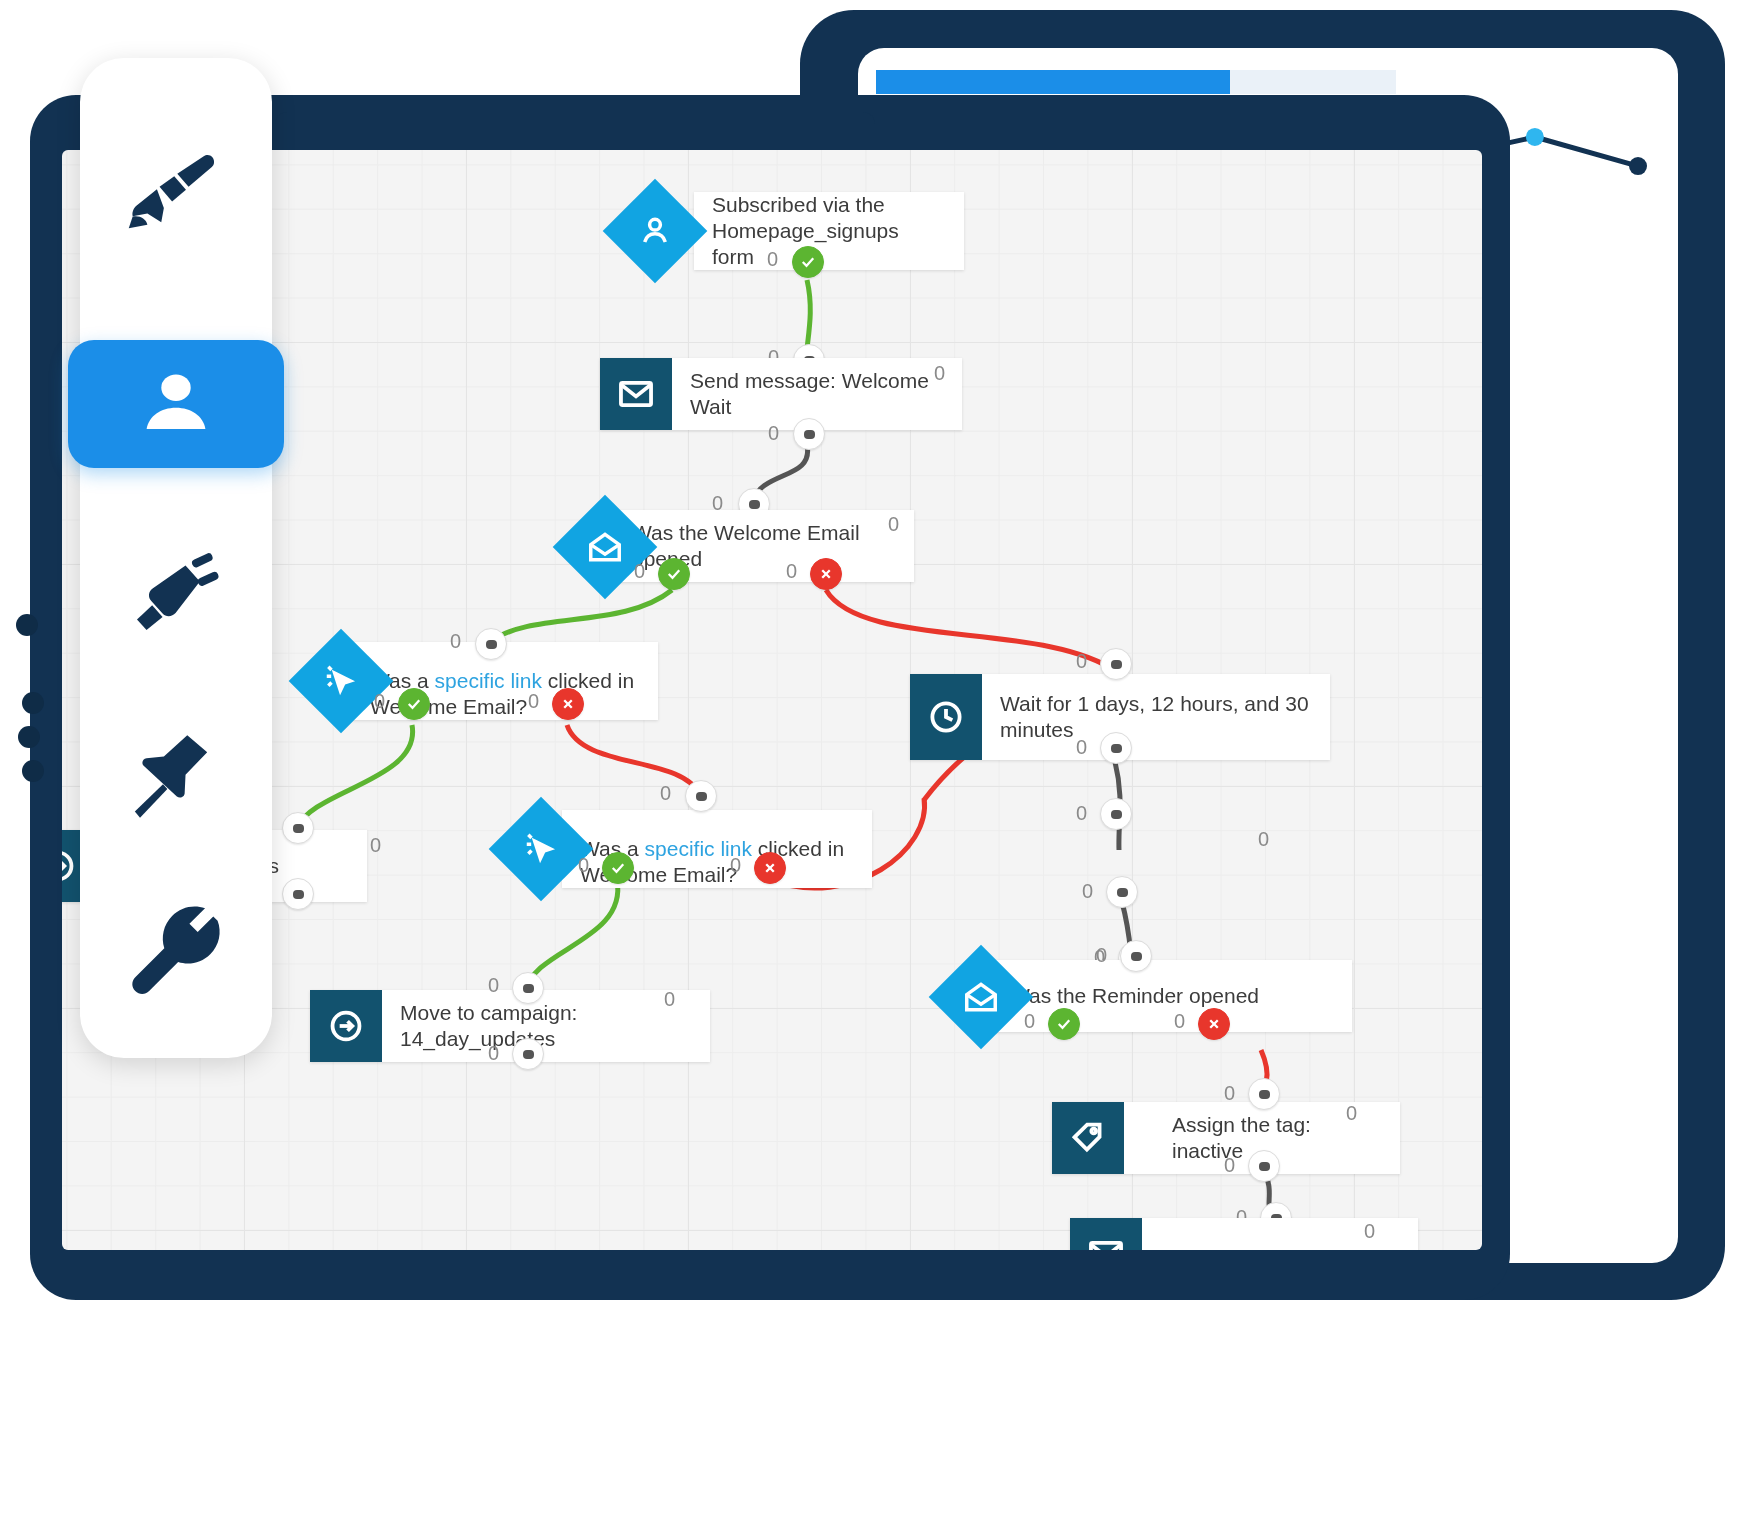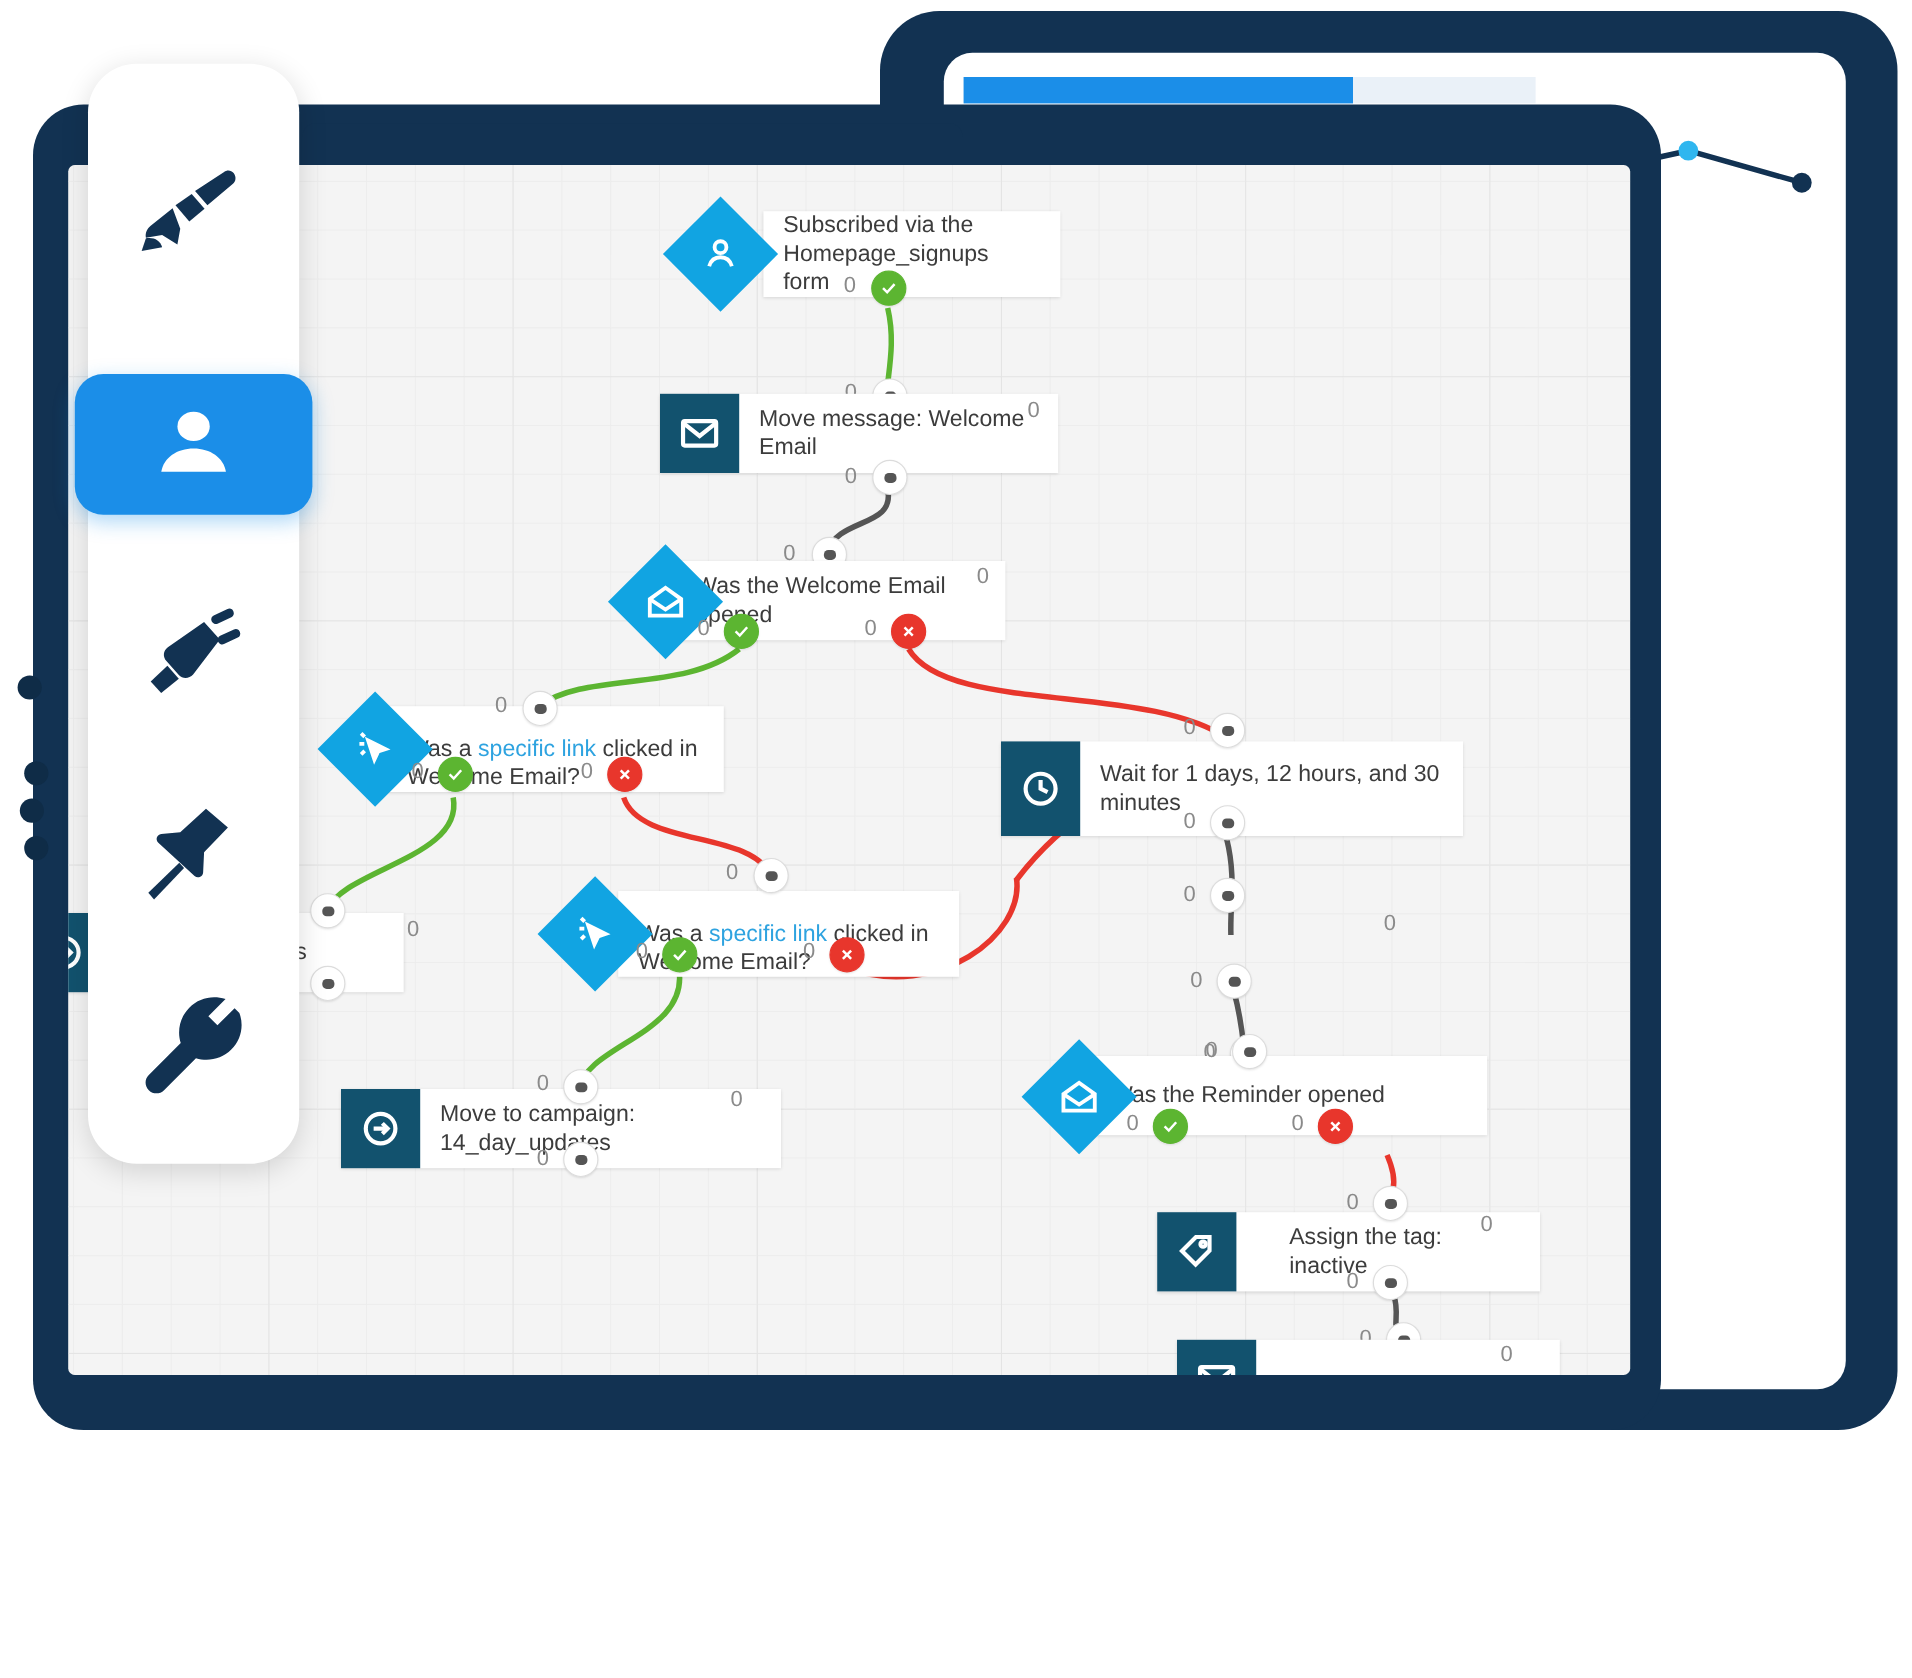--- a/index.html
+++ b/index.html
@@ -175,21 +175,21 @@
       </div>
     <span class="cnt" style="left:706px;top:196px;">0</span>
 
     <div class="node rowbox" style="left:538px;top:208px;width:362px;">
       <div class="sq">
         <svg viewBox="0 0 24 24">
             <rect x="2.5" y="5" width="19" height="14" rx="1"></rect>
             <polyline points="2.5,6 12,13.5 21.5,6"></polyline>
           </svg>
       </div>
-      <div class="label">Move message: Welcome Email</div>
+      <div class="label">Send message: Welcome Wait</div>
     </div>
     <span class="cnt" style="left:872px;top:212px;">0</span>
     <div class="handle" style="left:731px;top:268px;">
         <i></i>
       </div>
     <span class="cnt" style="left:706px;top:272px;">0</span>
     <div class="handle" style="left:676px;top:338px;">
         <i></i>
       </div>
     <span class="cnt" style="left:650px;top:342px;">0</span>

